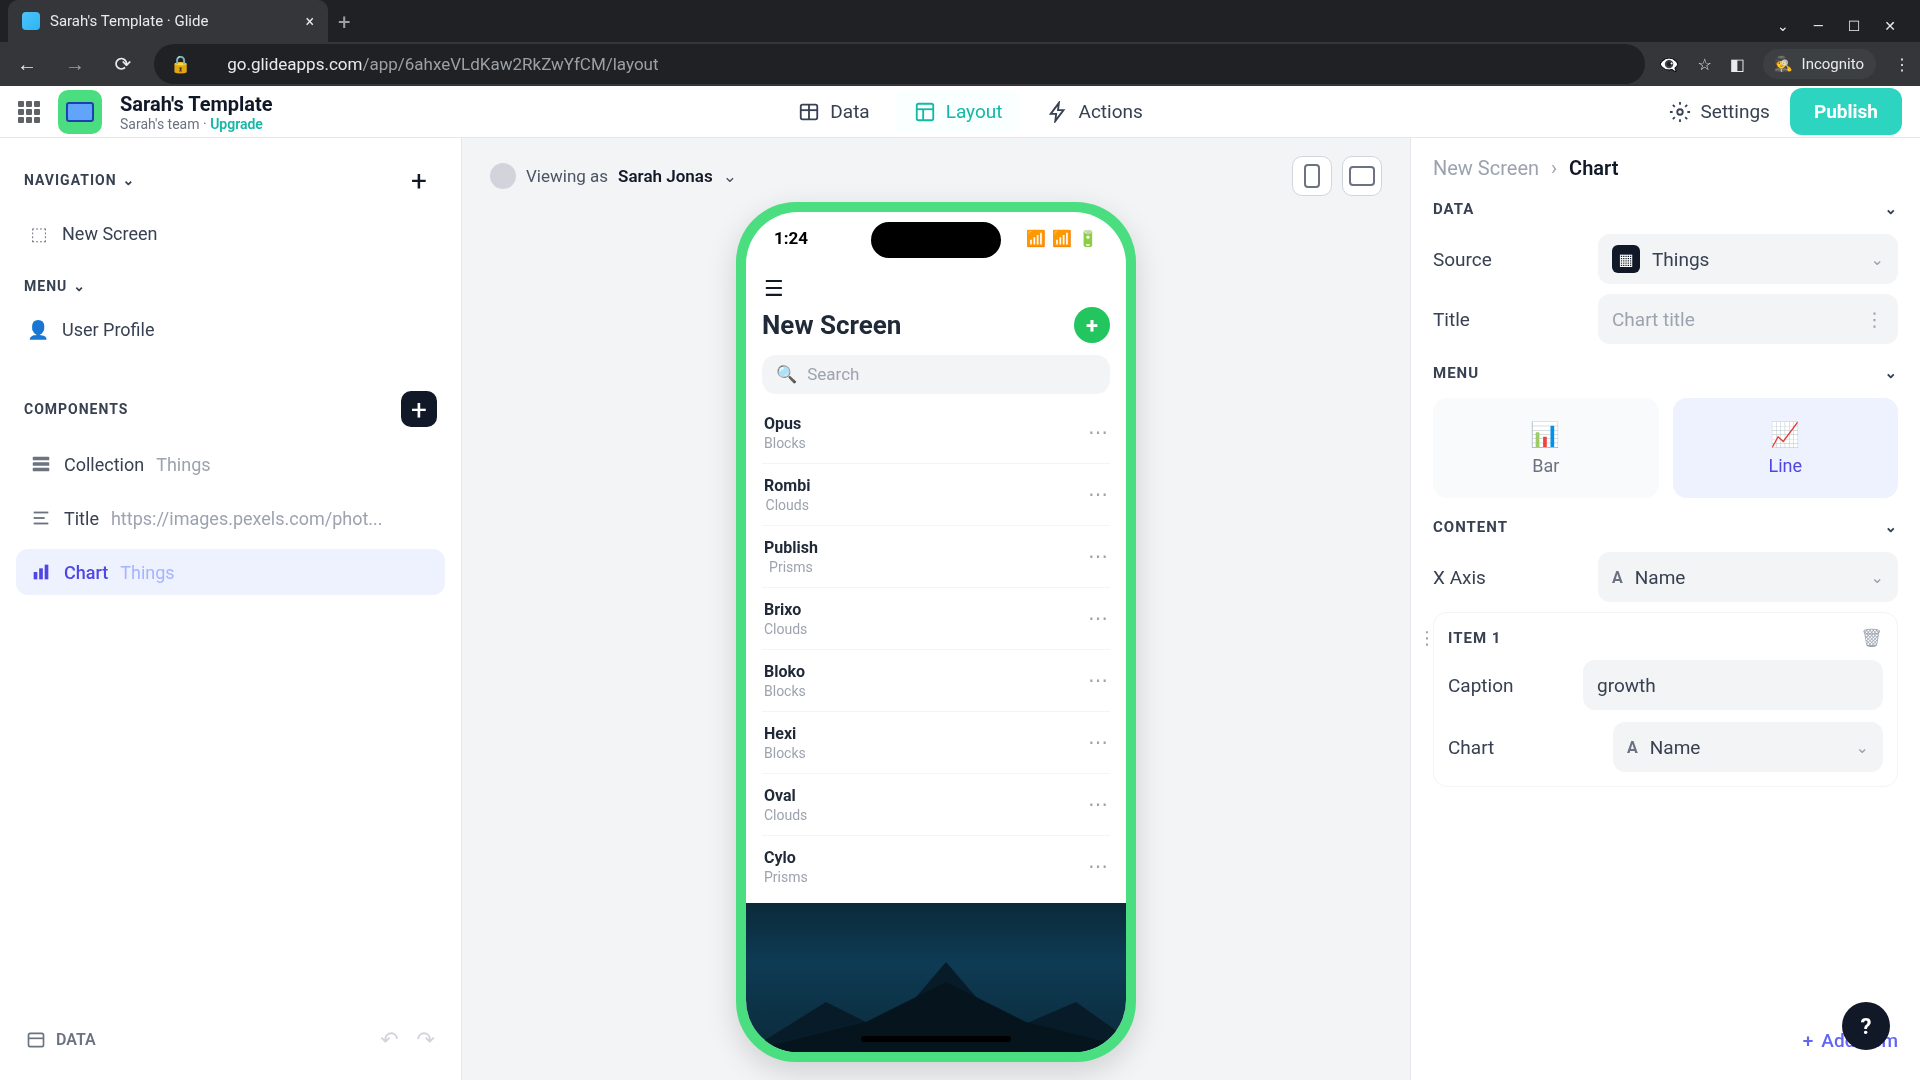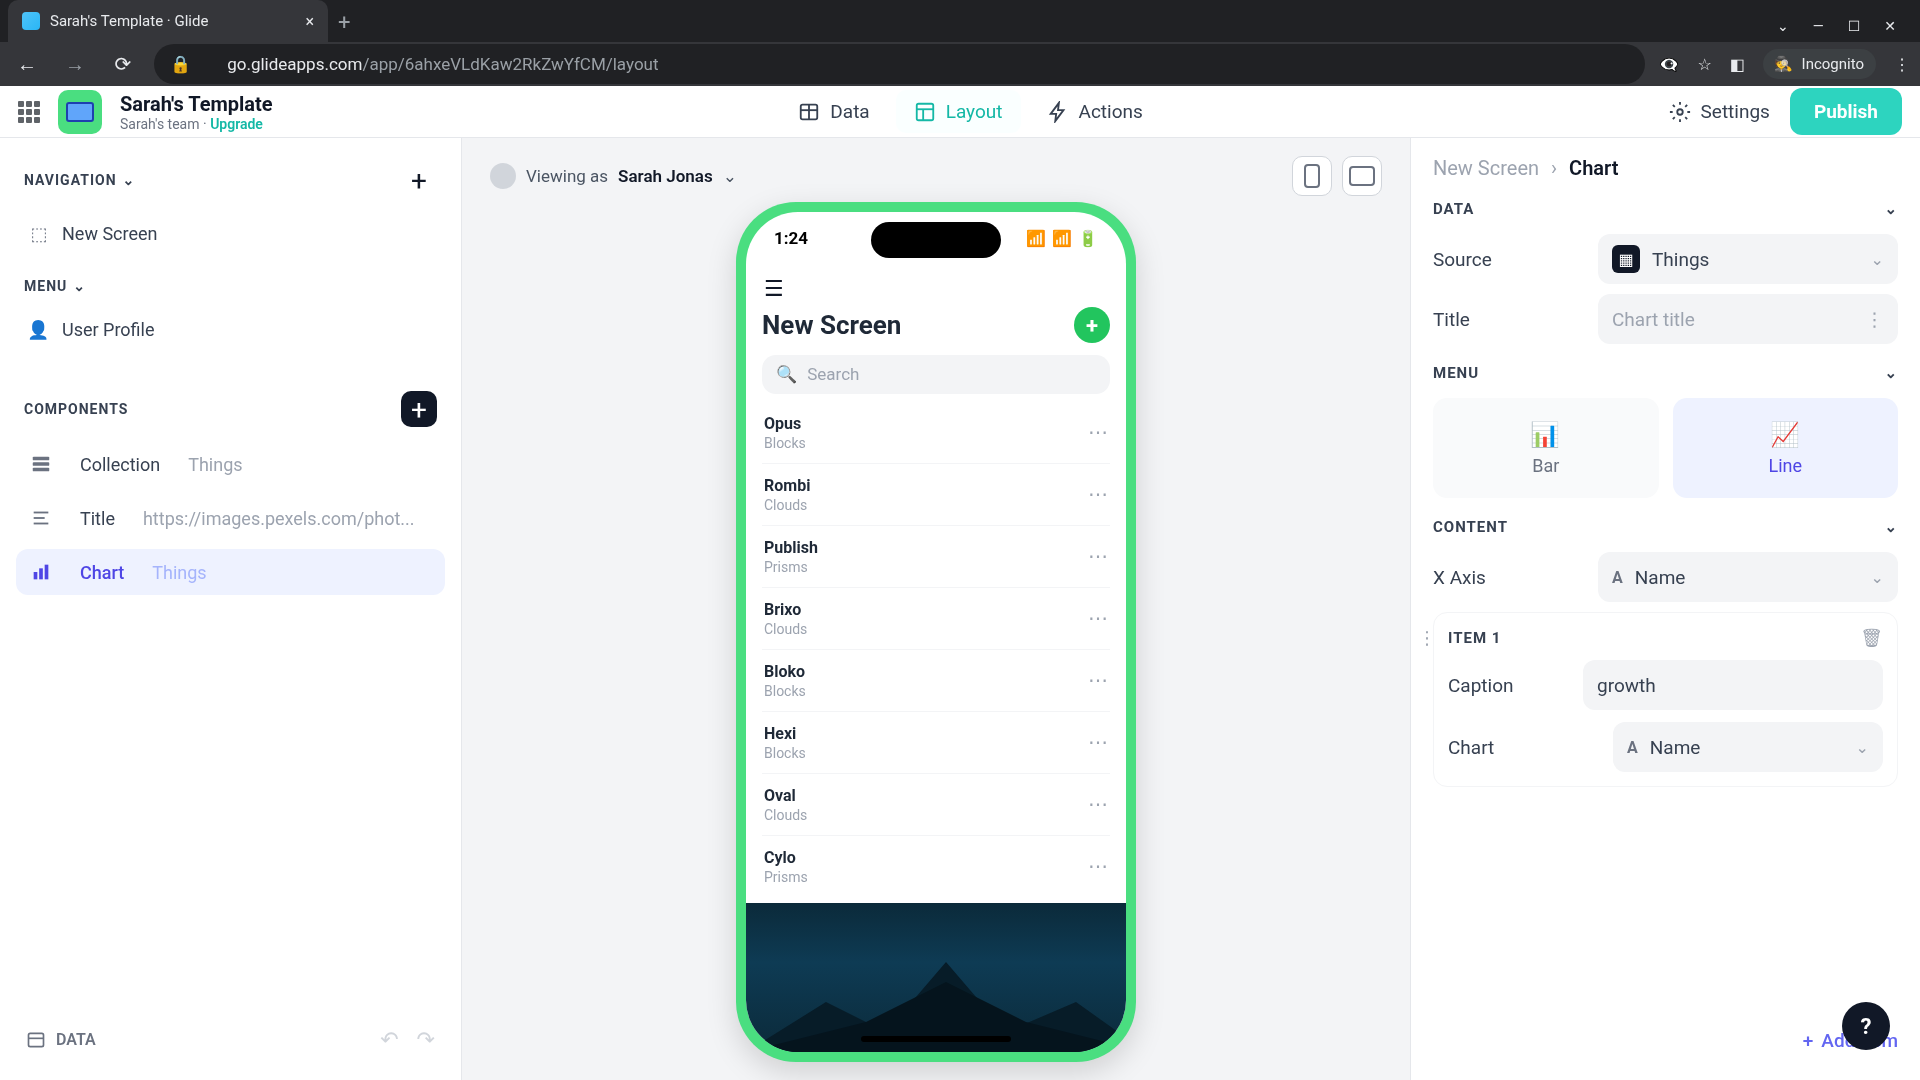--- a/index.html
+++ b/index.html
@@ -47,21 +47,21 @@
 
 
 .left-panel { width: 462px; border-right:1px solid #e5e7eb; padding: 18px 16px; display:flex; flex-direction:column; gap:8px; }
 .sec-header { display:flex; align-items:center; justify-content:space-between; padding: 6px 8px; }
 .sec-title { font-size:14px; font-weight:700; letter-spacing:1px; color:#374151; display:flex; align-items:center; gap:6px; }
 .add-btn { font-size:28px; color:#111827; width:36px; height:36px; display:flex; align-items:center; justify-content:center; border-radius:8px; }
 .add-btn.black { background:#111827; color:#fff; border-radius:10px; }
 .nav-item { display:flex; align-items:center; gap:12px; padding:10px 12px; border-radius:10px; font-size:18px; color:#374151; }
 .nav-item.muted { color:#9ca3af; font-size:15px; padding:4px 12px; }
 .nav-icon { width:22px; height:22px; display:flex; align-items:center; justify-content:center; color:#6b7280; }
-.comp-item { display:flex; align-items:center; gap:28px; padding:12px 14px; border-radius:12px; font-size:18px; color:#374151; }
+.comp-item { display:flex; align-items:center; gap:12px; padding:12px 14px; border-radius:12px; font-size:18px; color:#374151; }
 .comp-item .sub { color:#9ca3af; margin-left:0; }
 .comp-item.selected { background:#eef2ff; }
 .comp-item.selected .label { color:#4f46e5; font-weight:500; }
 .comp-item.selected .sub { color:#a5b4fc; }
 .comp-icon { width:22px; height:22px; color:#6b7280; }
 .comp-item.selected .comp-icon { color:#4f46e5; }
 .bottom-bar { margin-top:auto; display:flex; align-items:center; gap:14px; padding:10px; }
 .data-chip { display:flex; align-items:center; gap:10px; font-size:16px; font-weight:600; color:#6b7280; }
 .undo-redo { margin-left:auto; display:flex; gap:18px; color:#d1d5db; font-size:22px; }
 
@@ -83,21 +83,21 @@
 .ham { font-size:22px; color:#111827; margin:6px 2px; }
 .ph-title-row { display:flex; align-items:center; justify-content:space-between; }
 .ph-title { font-size:26px; font-weight:700; color:#1f2937; }
 .fab { width:36px; height:36px; background:#22c55e; border-radius:50%; color:#fff; display:flex; align-items:center; justify-content:center; font-size:22px; font-weight:700; }
 .search { margin-top:12px; background:#f3f4f6; border-radius:14px; height:44px; display:flex; align-items:center; gap:10px; padding:0 14px; color:#9ca3af; font-size:17px; }
 .list { margin-top:8px; }
 .list-row { display:flex; align-items:center; justify-content:space-between; padding:12px 2px; border-bottom:1px solid #f3f4f6; }
 .list-row:last-child { border-bottom:none; }
 .lr-text { display:flex; flex-direction:column; gap:2px; }
 .lr-title { font-size:16px; font-weight:700; color:#1f2937; }
-.lr-sub { font-size:14px; color:#9ca3af; }
+.lr-sub { font-size:14px; color:#9ca3af;text-align:center; }
 .dots { color:#9ca3af; font-size:20px; }
 .hero-img { margin-top:6px; width: calc(100% + 32px); margin-left:-16px; height:170px; background: linear-gradient(180deg,#0b2a3a 0%,#0e3b54 40%,#0b2a3a 100%); position:relative; }
 .mountain { position:absolute; bottom:0; left:0; right:0; height:110px; }
 .home-bar { position:absolute; bottom:10px; left:50%; transform:translateX(-50%); width:150px; height:6px; background:#000; border-radius:3px; }
 
 
 .right-panel { width:510px; border-left:1px solid #e5e7eb; padding:18px 22px; display:flex; flex-direction:column; gap:14px; }
 .breadcrumb { font-size:20px; color:#9ca3af; display:flex; gap:12px; align-items:center; }
 .breadcrumb .current { color:#111827; font-weight:600; }
 .seg { display:flex; border:1px solid #e5e7eb; border-radius:12px; overflow:hidden; height:48px; }

